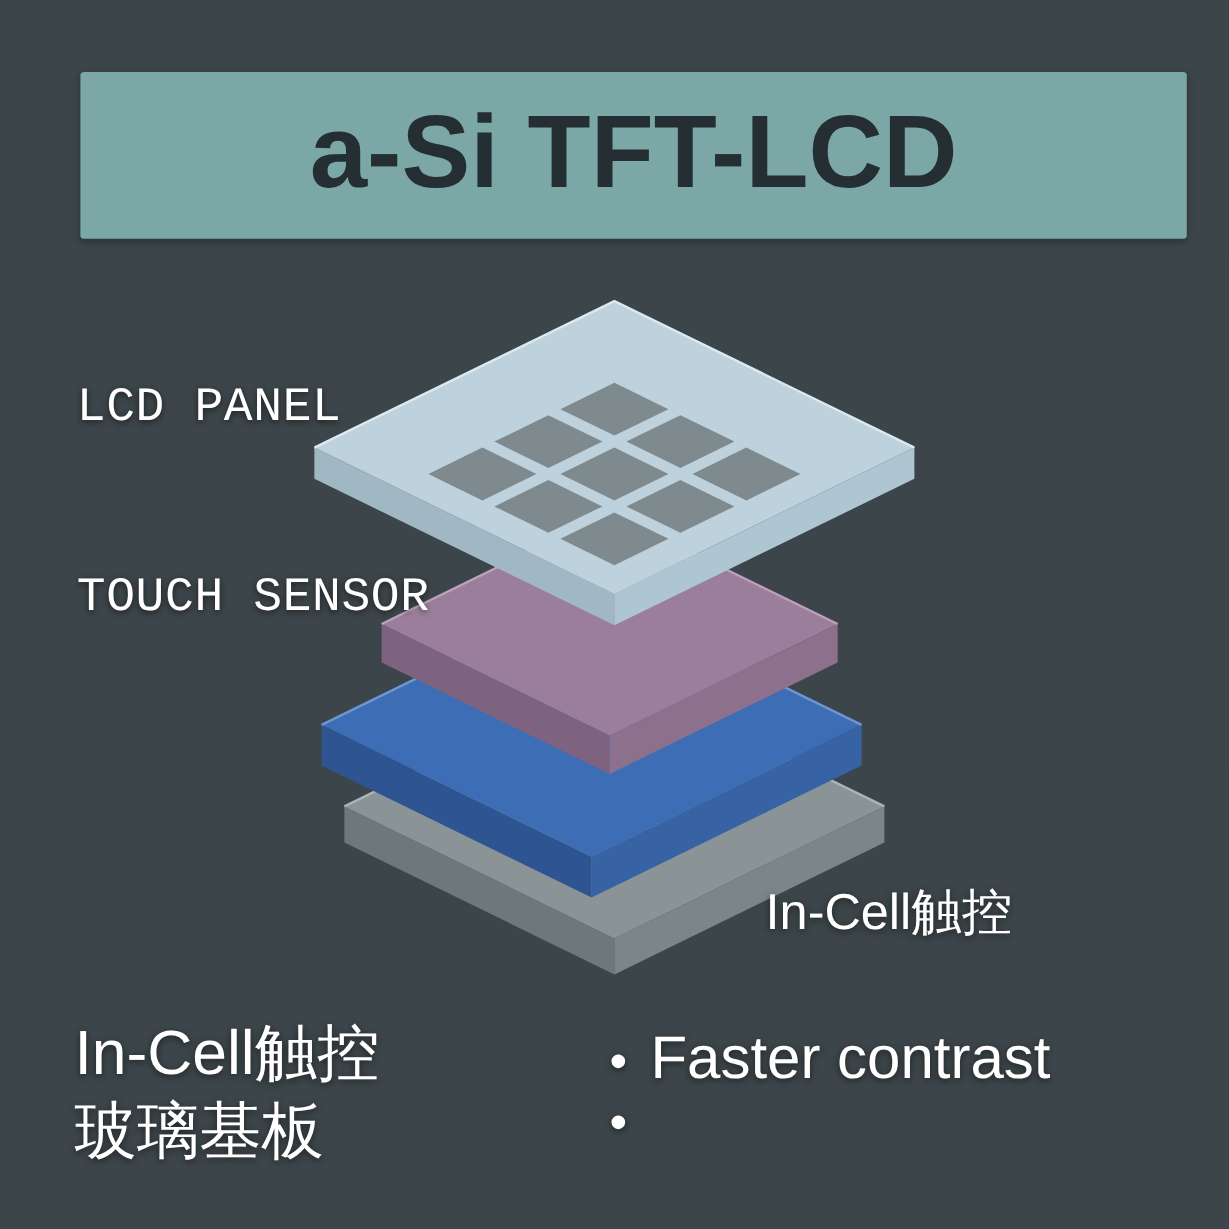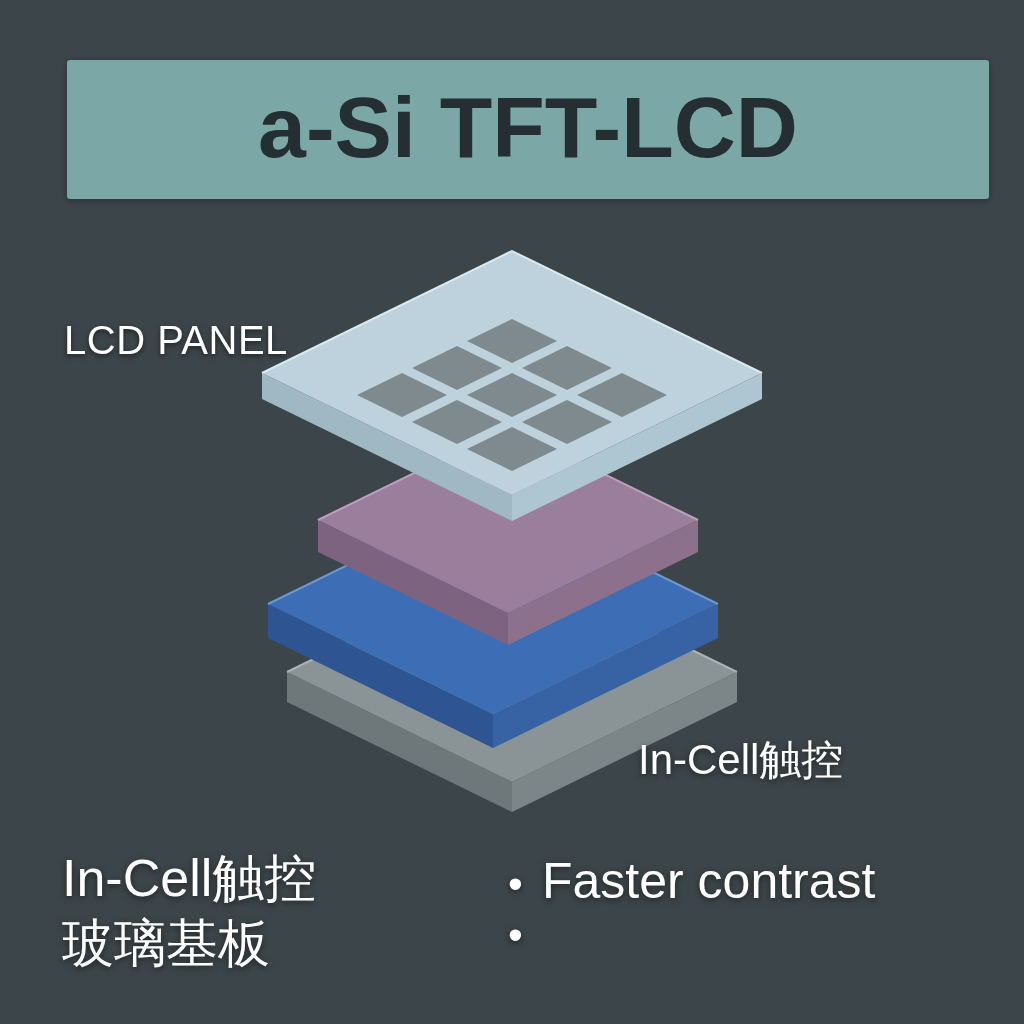--- a/index.html
+++ b/index.html
@@ -54,20 +54,21 @@
 
   
   .layer-label {
     position: absolute;
     color: #ffffff;
     font-size: 40px;
     font-weight: 400;
     letter-spacing: 0.5px;
     white-space: nowrap;
     text-shadow: 0 2px 5px rgba(0,0,0,0.55);
+    font-family: Liberation Mono, monospace;
   }
   #label-lcd-panel    { left: 64px;  top: 318px; }
   #label-touch-sensor { left: 64px;  top: 476px; }
   #label-tft-array    { left: 64px;  top: 608px; }
 
   
   #annotation-incell {
     position: absolute;
     left: 638px;
     top: 732px;
@@ -170,20 +171,21 @@
           <polygon points="402,373 447,395 402,417 357,395"></polygon>
           <polygon points="457,400 502,422 457,444 412,422"></polygon>
           <polygon points="512,427 557,449 512,471 467,449"></polygon>
         </g>
       </g>
     </svg>
   </div>
 
   <div class="layer-label" id="label-lcd-panel">LCD PANEL</div>
 
+  <div class="layer-label" id="label-touch-sensor">TOUCH SENSOR</div>
 
 
   <div id="annotation-incell">In-Cell触控</div>
 
   <div id="caption-block">
     <div>In-Cell触控</div>
     <div>玻璃基板</div>
   </div>
 
   <div id="benefits-list">

